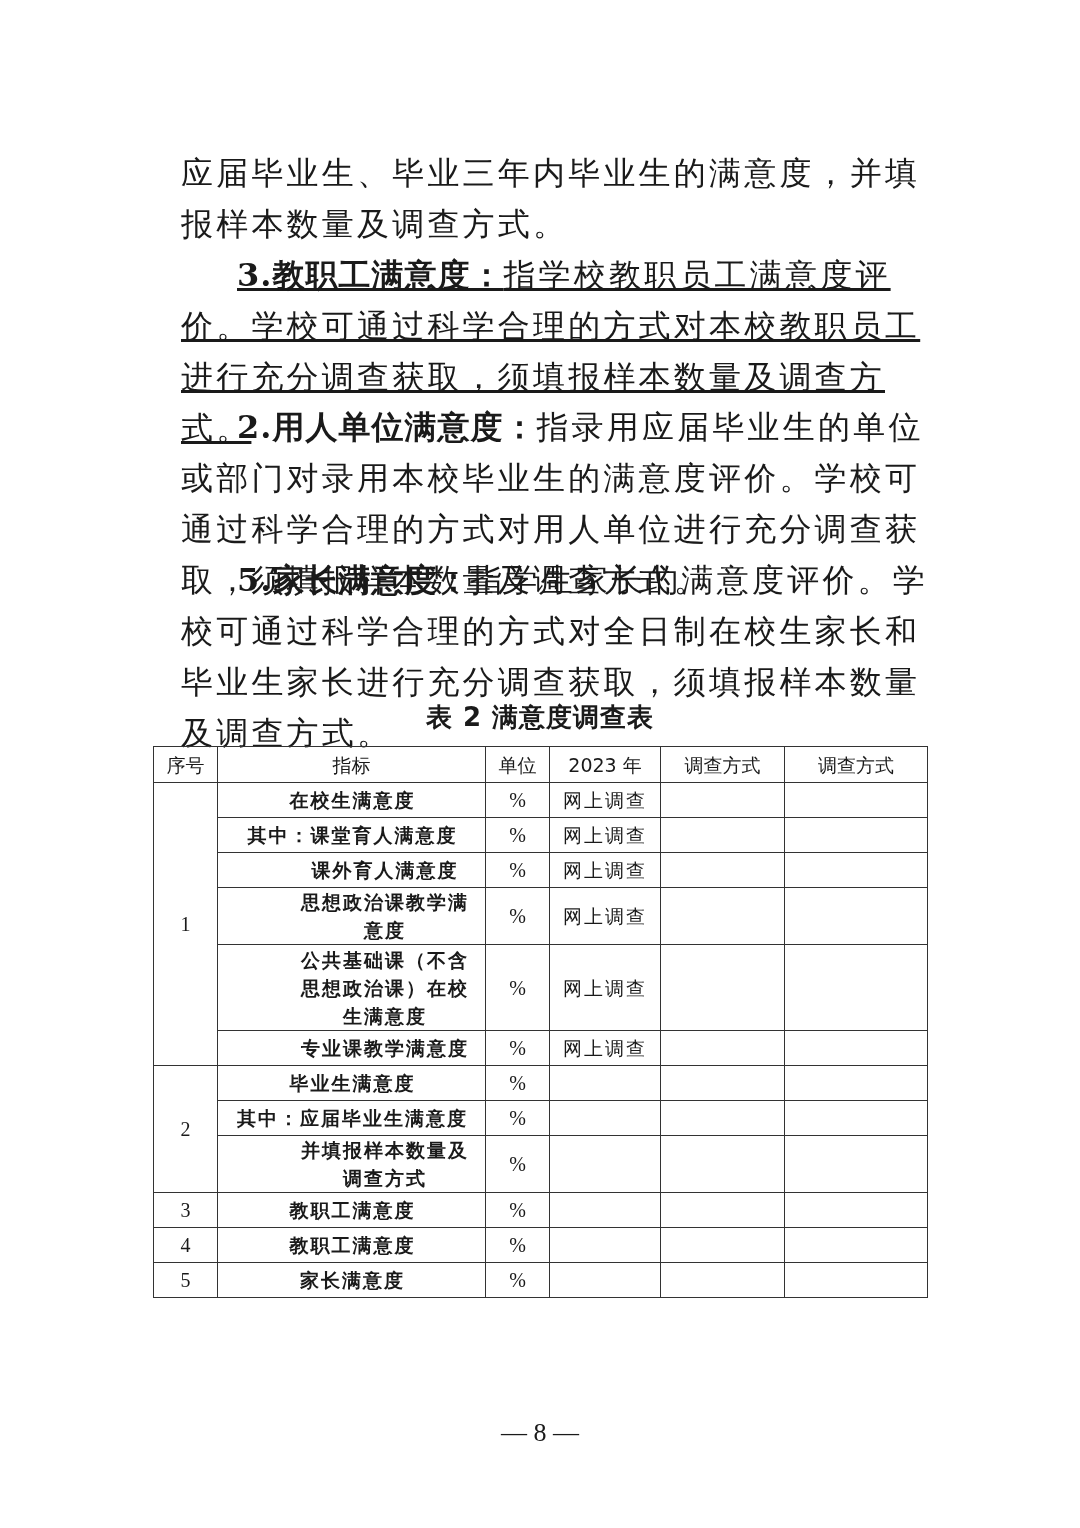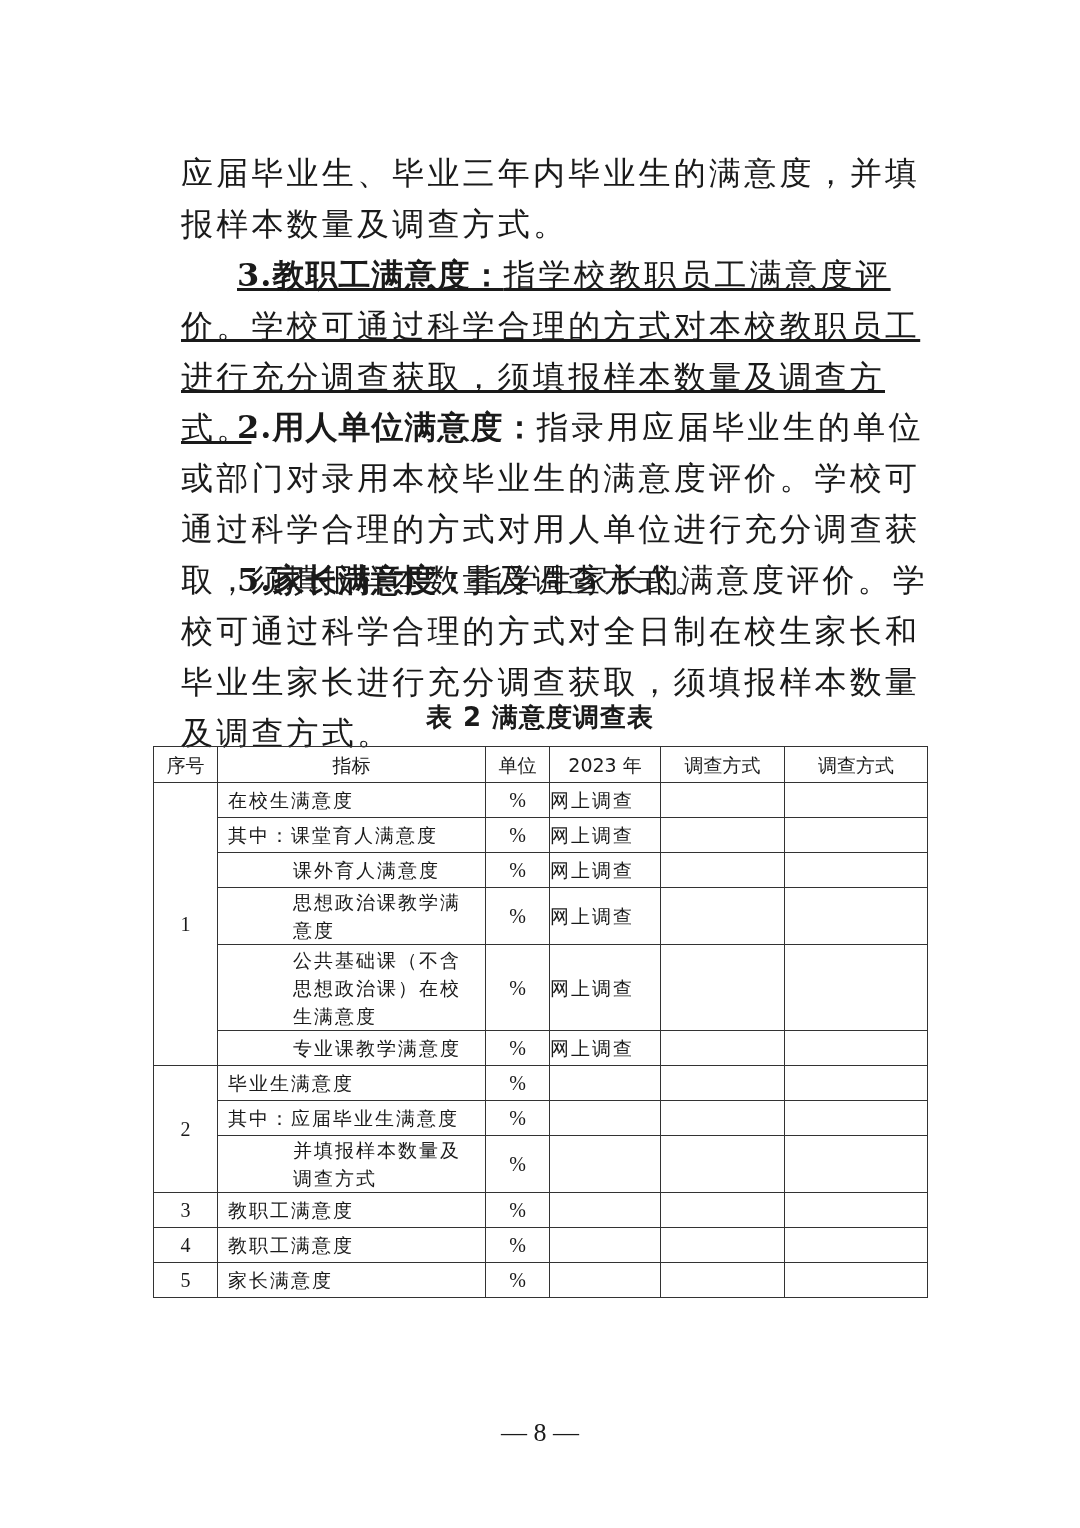--- a/index.html
+++ b/index.html
@@ -32,24 +32,24 @@
     }
     table.survey td, table.survey th {
       border: 1.5px solid #333; padding: 0; vertical-align: middle;
       line-height: 28px;
     }
     table.survey th {
       font-family: "DejaVu Sans", "Liberation Sans", sans-serif;
       font-weight: normal; font-size: 19px; height: 35px;
     }
     .c-num { text-align: center; font-family: "Liberation Serif", serif; font-size: 20px; }
-    .c-ind { text-align: left; padding-left: 10px !important; padding-right: 8px !important; letter-spacing: 2px; }
+    .c-ind { text-align: center; padding-left: 10px !important; padding-right: 8px !important; letter-spacing: 2px; font-weight: bold; }
     .c-ind.sub { padding-left: 75px !important; }
     .c-unit { text-align: center; font-family: "Liberation Serif", serif; font-size: 20px; }
-    .c-year { letter-spacing: 2px; }
+    .c-year { text-align: center; letter-spacing: 2px; }
     .r1 { height: 35px; }
     .r2 { height: 56px; }
     .r3 { height: 86px; }
     .page-num {
       position: absolute; top: 1418px; left: 0; width: 1080px; text-align: center;
       font-family: "Liberation Serif", serif; font-size: 26px;
     }
   </style>
 </head>
 <body>

